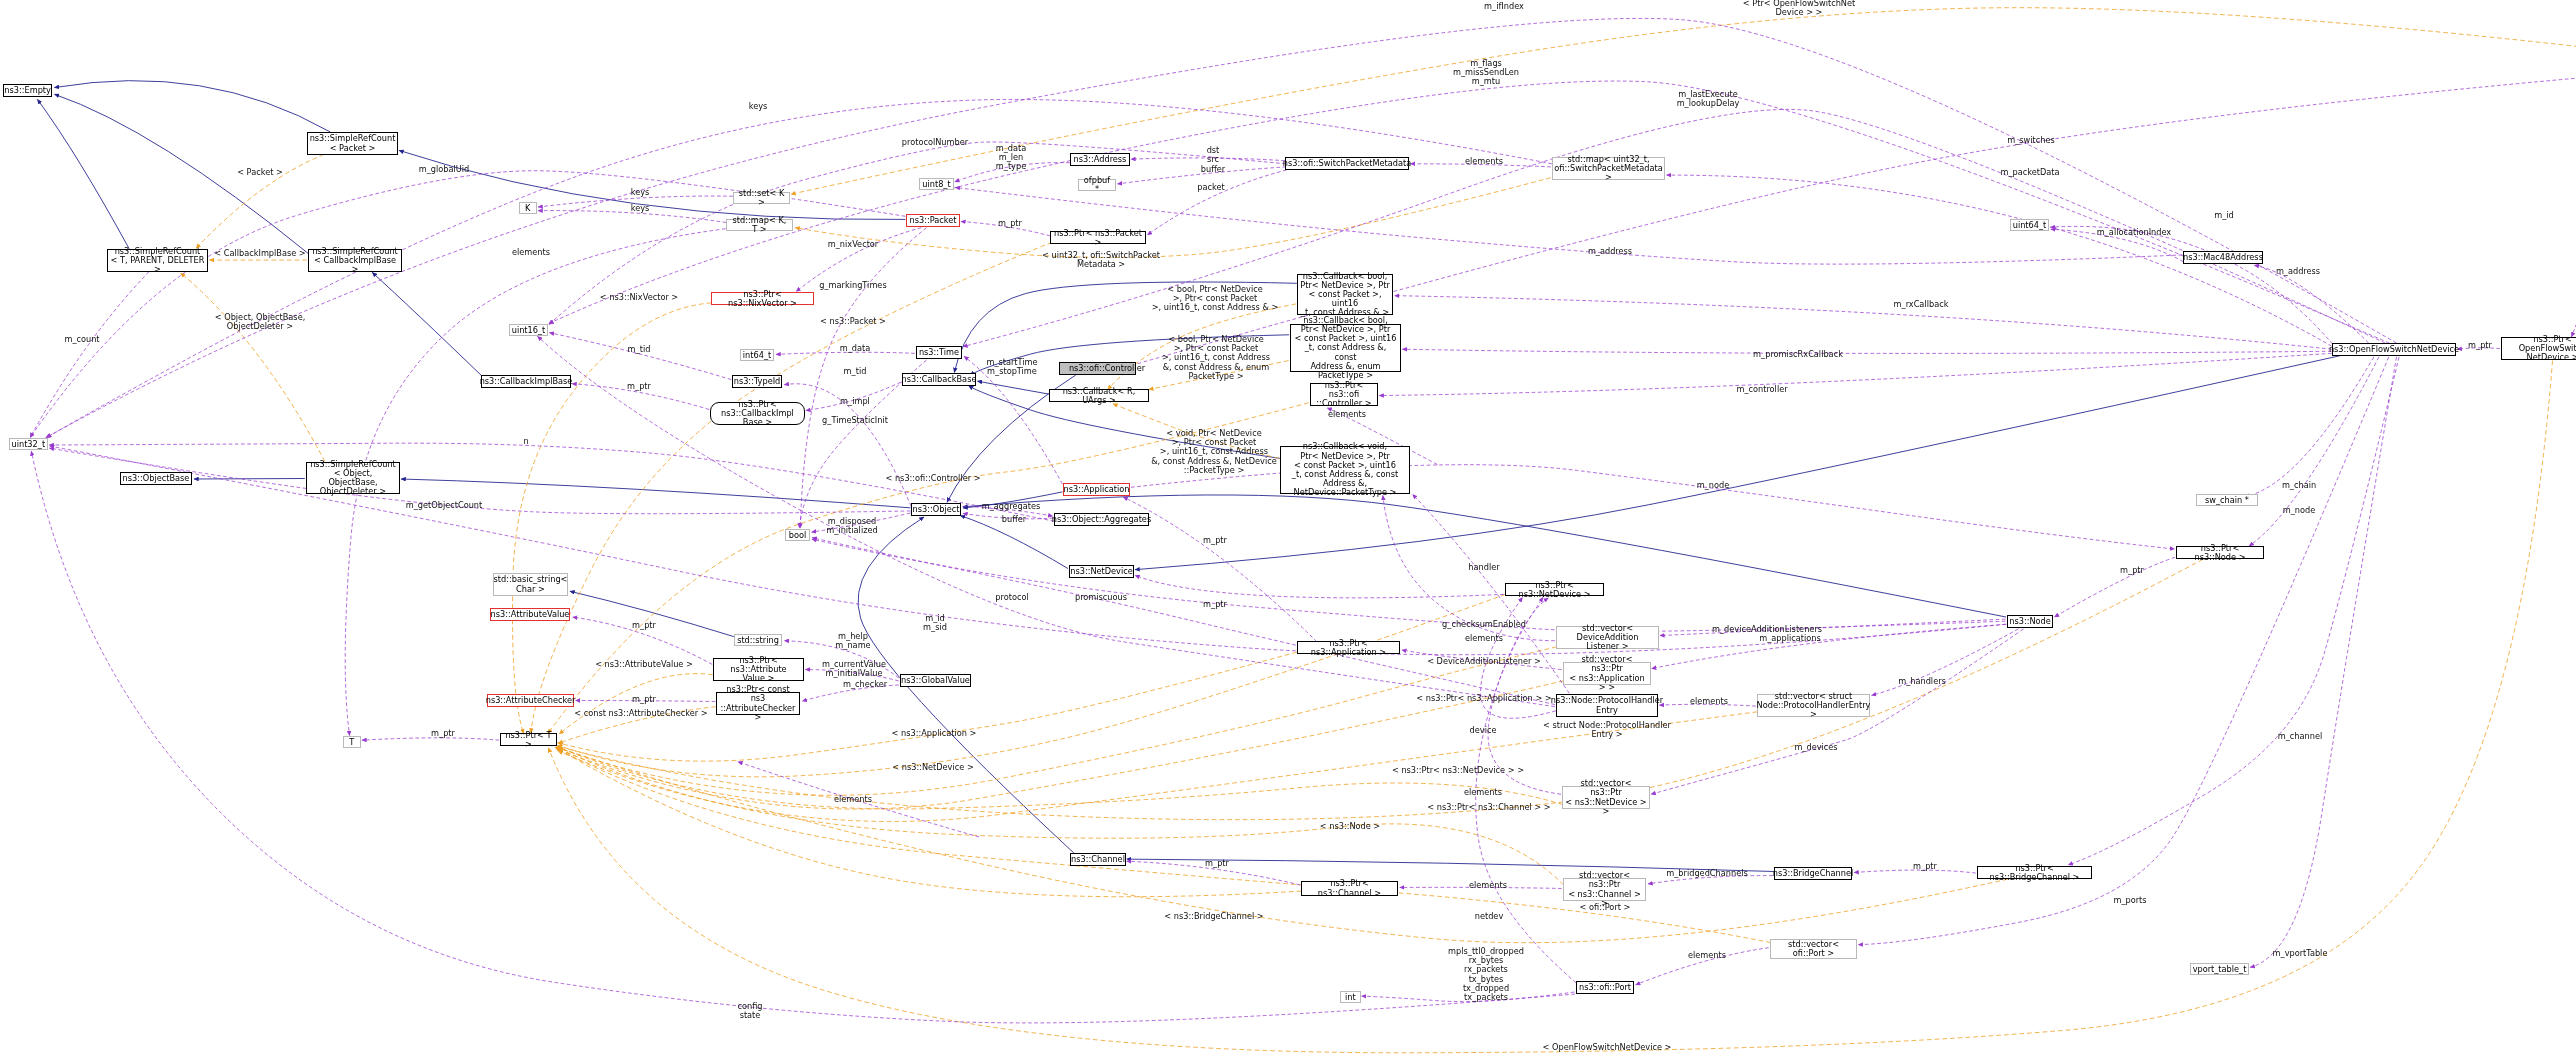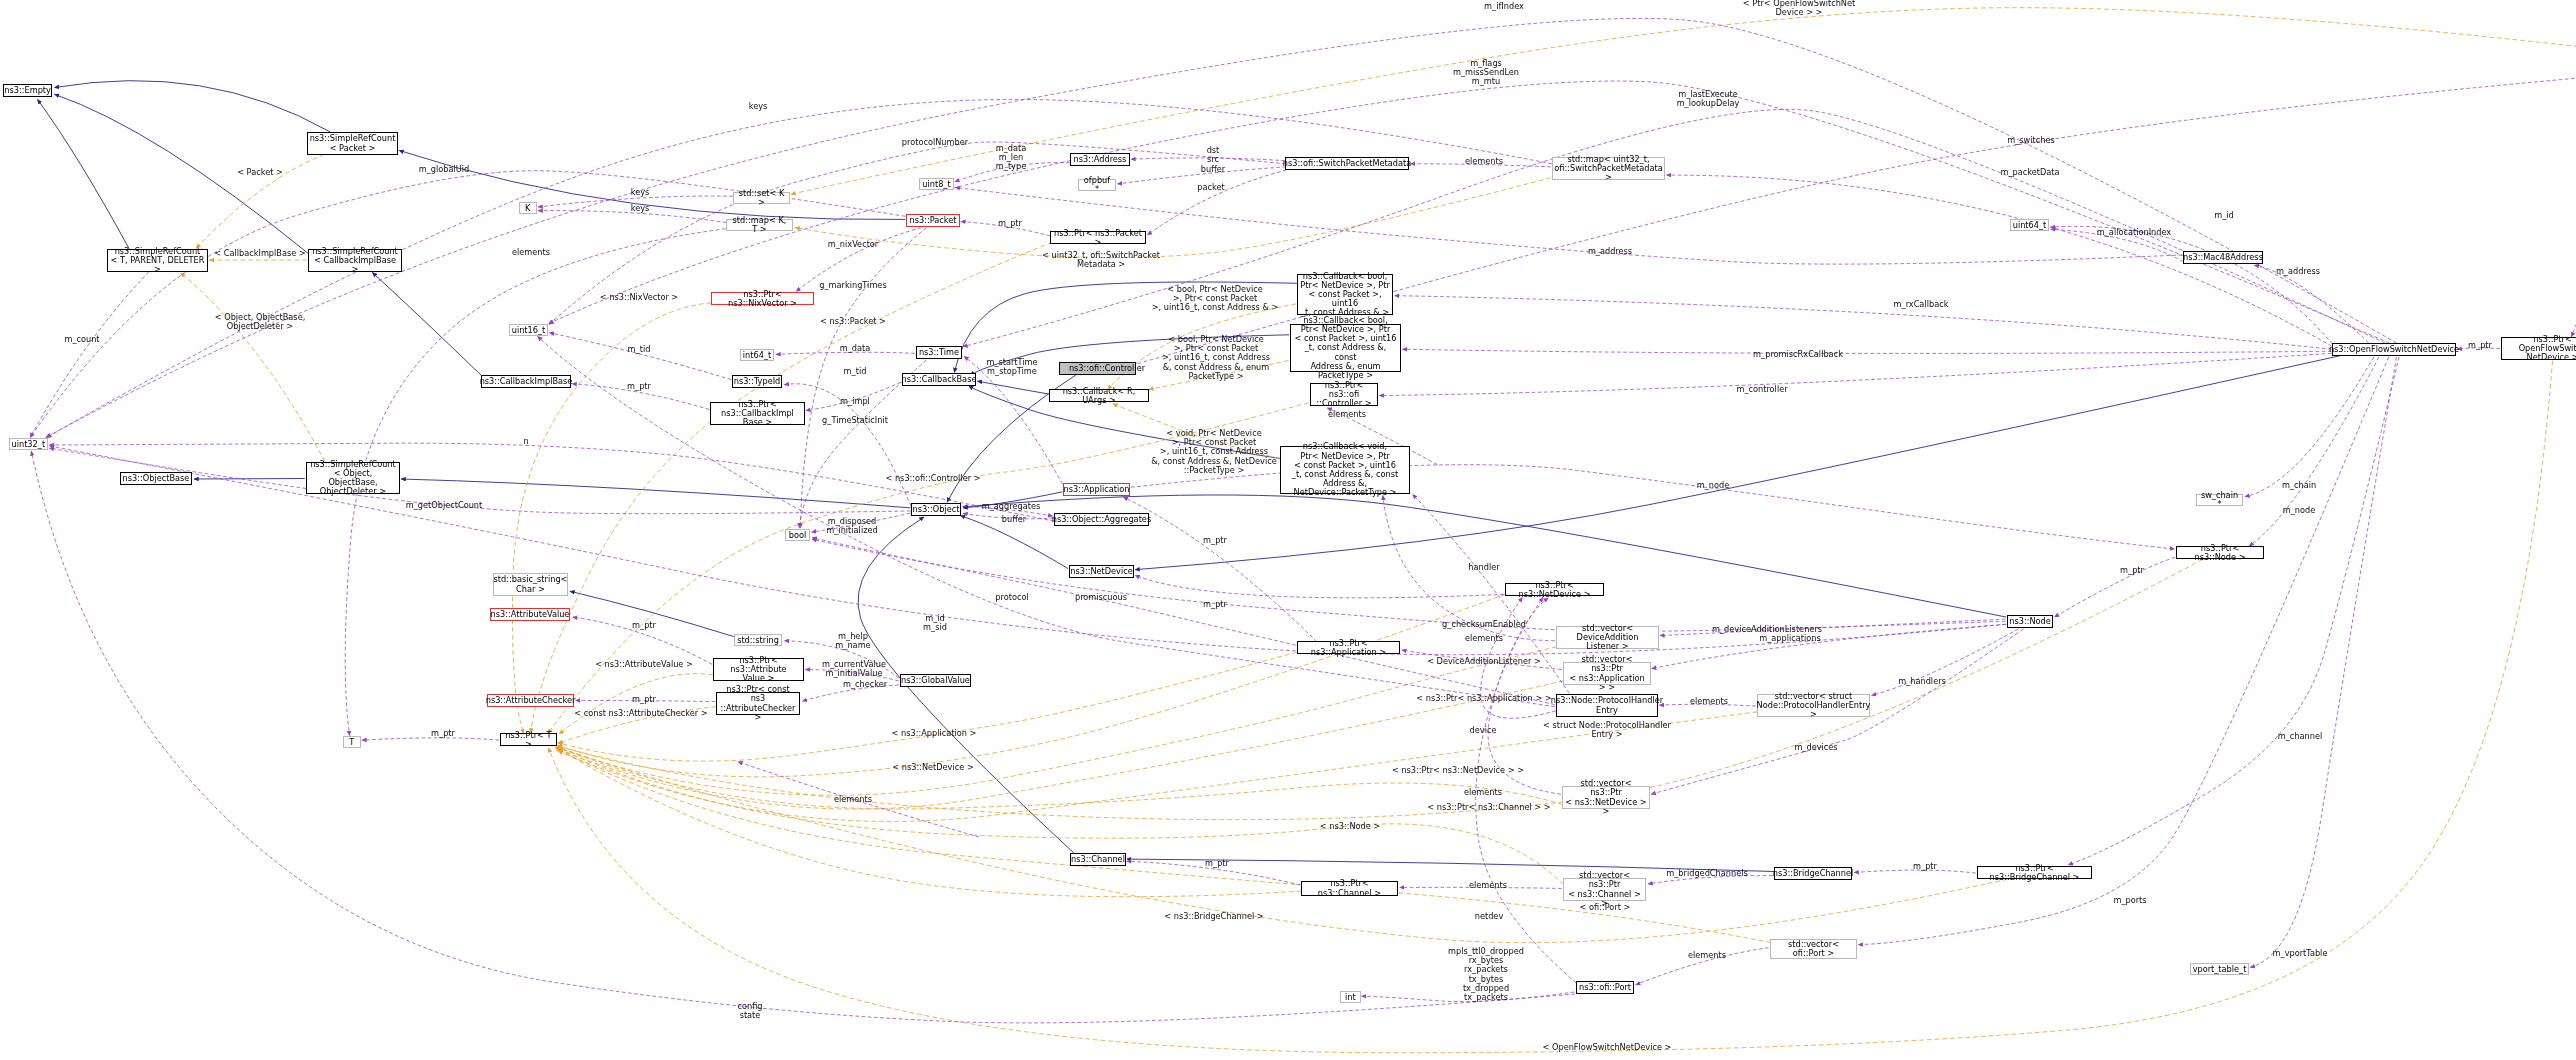--- a/index.html
+++ b/index.html
@@ -314,21 +314,21 @@
 ofi::SwitchPacketMetadata &gt;</div>
     <div class="node plain" style="left: 2010px; top: 219px; width: 39px; height: 12.4px;">uint64_t</div>
     <div class="node bold" style="left: 2183px; top: 251px; width: 80px; height: 13.4px;">ns3::Mac48Address</div>
     <div class="node red" style="left: 711px; top: 292px; width: 103px; height: 13.4px;">ns3::Ptr&lt; ns3::NixVector &gt;</div>
     <div class="node plain" style="left: 509px; top: 324px; width: 39px; height: 12.4px;">uint16_t</div>
     <div class="node bold" style="left: 916px; top: 346px; width: 46px; height: 13.4px;">ns3::Time</div>
     <div class="node plain" style="left: 740px; top: 349px; width: 34px; height: 12.4px;">int64_t</div>
     <div class="node bold" style="left: 732px; top: 375px; width: 50px; height: 13.4px;">ns3::TypeId</div>
     <div class="node bold" style="left: 481px; top: 375px; width: 90px; height: 13.4px;">ns3::CallbackImplBase</div>
     <div class="node bold" style="left: 902px; top: 373px; width: 74px; height: 13.4px;">ns3::CallbackBase</div>
-    <div class="node bold" style="left: 710px; top: 402px; width: 95px; height: 23px;">ns3::Ptr&lt; ns3::CallbackImpl
+    <div class="node bold" style="left: 710px; top: 402px; width: 95px; height: 23px; border-radius: 9px;">ns3::Ptr&lt; ns3::CallbackImpl
 Base &gt;</div>
     <div class="node bold" style="left: 1297px; top: 274px; width: 96px; height: 41px;">ns3::Callback&lt; bool,
 Ptr&lt; NetDevice &gt;, Ptr
 &lt; const Packet &gt;, uint16
 _t, const Address &amp; &gt;</div>
     <div class="node bold" style="left: 1290px; top: 324px; width: 111px; height: 48px;">ns3::Callback&lt; bool,
 Ptr&lt; NetDevice &gt;, Ptr
 &lt; const Packet &gt;, uint16
 _t, const Address &amp;, const
 Address &amp;, enum PacketType &gt;</div>
@@ -374,19 +374,19 @@
     <div class="node bold" style="left: 1070px; top: 853px; width: 56px; height: 13.4px;">ns3::Channel</div>
     <div class="node bold" style="left: 1301px; top: 881px; width: 97px; height: 15px;">ns3::Ptr&lt; ns3::Channel &gt;</div>
     <div class="node plain" style="left: 1563px; top: 878px; width: 83px; height: 23px;">std::vector&lt; ns3::Ptr
 &lt; ns3::Channel &gt; &gt;</div>
     <div class="node bold" style="left: 1774px; top: 867px; width: 78px; height: 13.4px;">ns3::BridgeChannel</div>
     <div class="node bold" style="left: 1977px; top: 866px; width: 115px; height: 13.4px;">ns3::Ptr&lt; ns3::BridgeChannel &gt;</div>
     <div class="node plain" style="left: 1770px; top: 939px; width: 87px; height: 20px;">std::vector&lt; ofi::Port &gt;</div>
     <div class="node bold" style="left: 1576px; top: 981px; width: 58px; height: 13.4px;">ns3::ofi::Port</div>
     <div class="node plain" style="left: 1340px; top: 991px; width: 20.6px; height: 12.4px;">int</div>
     <div class="node plain" style="left: 2190px; top: 963px; width: 59px; height: 12.4px;">vport_table_t</div>
-    <div class="node plain" style="left: 2196px; top: 494px; width: 47px; height: 12.4px;">sw_chain *</div>
+    <div class="node plain" style="left: 2196px; top: 494px; width: 62px; height: 12.4px;">sw_chain *</div>
     <div class="node bold" style="left: 2176px; top: 546px; width: 88px; height: 13.4px;">ns3::Ptr&lt; ns3::Node &gt;</div>
     <div class="node bold" style="left: 2332px; top: 343px; width: 124px; height: 13.4px;">ns3::OpenFlowSwitchNetDevice</div>
     <div class="node bold" style="left: 2501px; top: 337px; width: 103px; height: 23px;">ns3::Ptr&lt; OpenFlowSwitch
 NetDevice &gt;</div>
   </div>
 
 
 </body></html>

